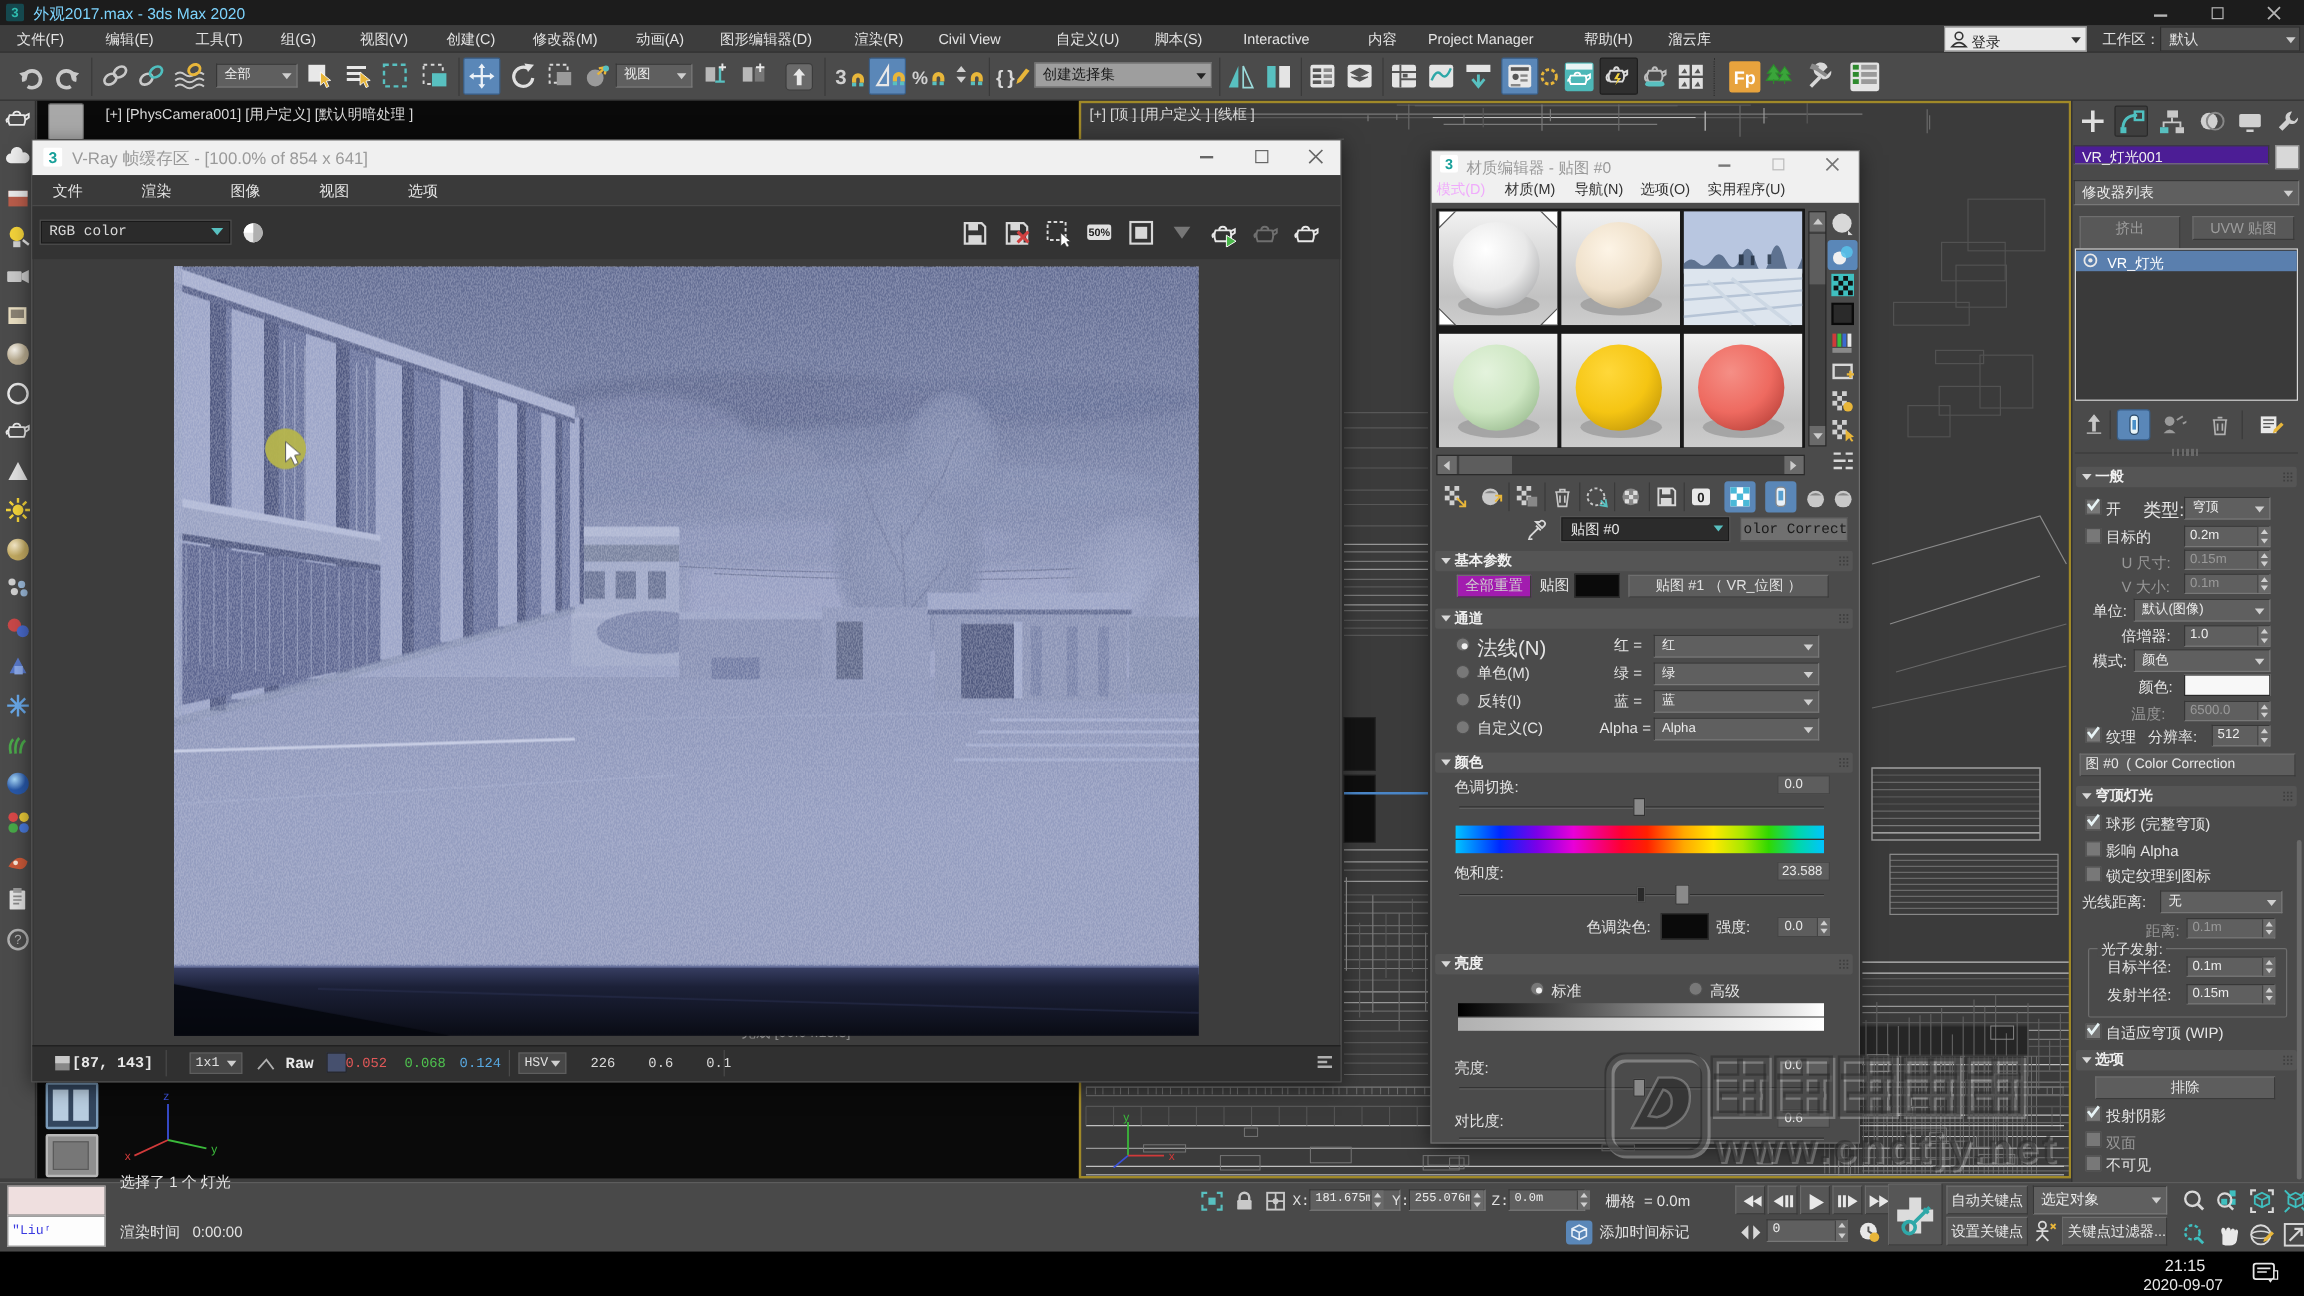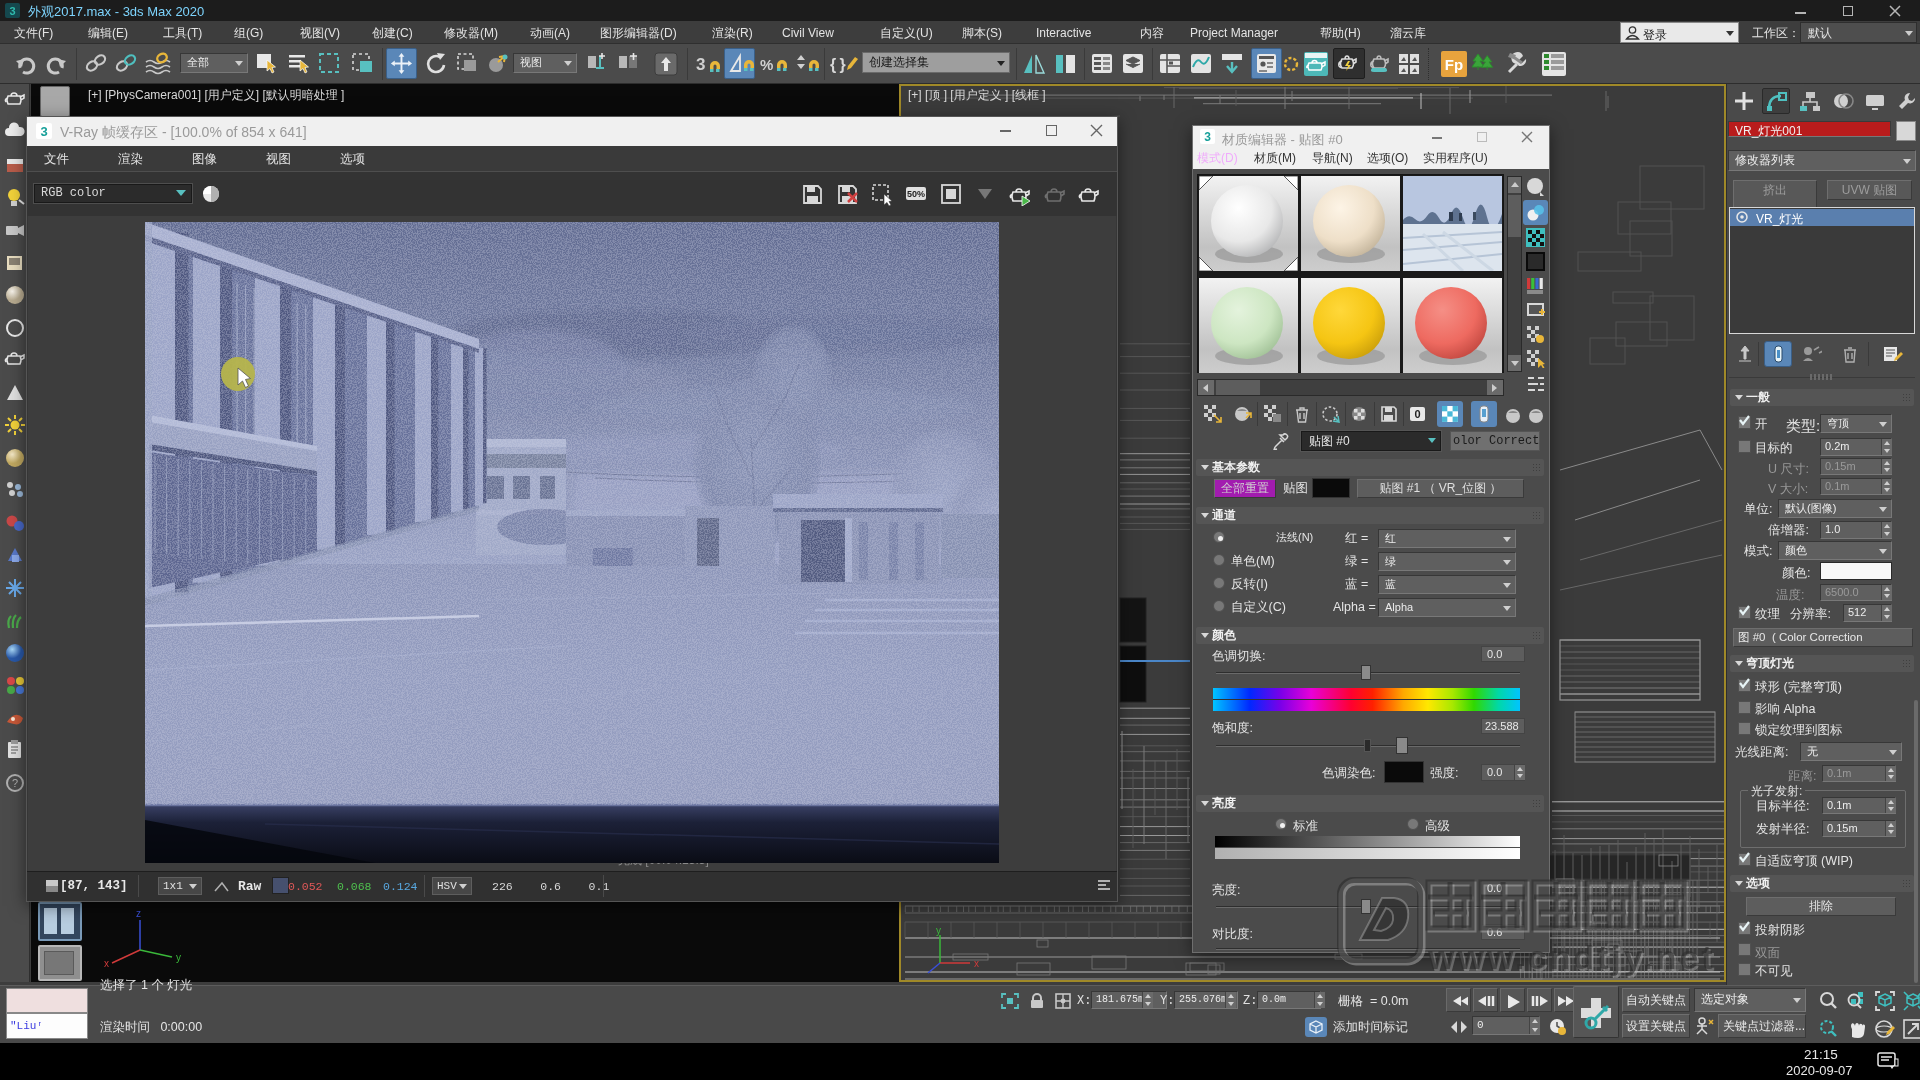--- a/index.html
+++ b/index.html
@@ -1294,21 +1294,21 @@
 <div class="a" style="left:1450px;top:431px;width:90px;height:20px;background:#707070;border:1px solid #555;color:#1a1a1a;font-size:12px;font-family:'Liberation Mono',monospace;line-height:18px;padding-left:2px;overflow:hidden;white-space:nowrap">olor Correctio</div>
 <div class="a rh" style="left:1196px;top:459px;width:348px">基本参数<span class="grip"></span></div>
 <div class="a btn" style="left:1214px;top:479px;width:62px;height:19px;line-height:17px;background:#a21caf;color:#d0d0d0">全部重置</div>
 <div class="a tx" style="left:1283px;top:482px;font-size:12.5px">贴图</div>
 <div class="a" style="left:1312px;top:478px;width:38px;height:20px;background:#0a0a0a;border:1px solid #333"></div>
 <div class="a btn" style="left:1357px;top:479px;width:167px;height:19px;line-height:17px;background:#5d5d5d;color:#e0e0e0">贴图 #1 （ VR_位图 ）</div>
 <div class="a rh" style="left:1196px;top:507px;width:348px">通道<span class="grip"></span></div>
 <div class="a rd" style="left:1213px;top:531px">
     <div class="a" style="left:3.5px;top:3.5px;width:5px;height:5px;border-radius:50%;background:#f0f0f0;position:absolute"></div>
   </div>
-<div class="a tx" style="left:1276px;top:532px;font-size:11px">法线(N)</div>
+<div class="a tx" style="left:1231px;top:532px;font-size:17px">法线(N)</div>
 <div class="a tx" style="left:1345px;top:532px;font-size:12.5px">红 =</div>
 <div class="a cmb" style="left:1378px;top:529px;width:138px;height:19px;line-height:16px">红<span class="car"></span></div>
 <div class="a rd" style="left:1213px;top:554px"></div>
 <div class="a tx" style="left:1231px;top:555px;font-size:12.5px">单色(M)</div>
 <div class="a tx" style="left:1345px;top:555px;font-size:12.5px">绿 =</div>
 <div class="a cmb" style="left:1378px;top:552px;width:138px;height:19px;line-height:16px">绿<span class="car"></span></div>
 <div class="a rd" style="left:1213px;top:577px"></div>
 <div class="a tx" style="left:1231px;top:578px;font-size:12.5px">反转(I)</div>
 <div class="a tx" style="left:1345px;top:578px;font-size:12.5px">蓝 =</div>
 <div class="a cmb" style="left:1378px;top:575px;width:138px;height:19px;line-height:16px">蓝<span class="car"></span></div>
@@ -1370,21 +1370,21 @@
     <circle cx="10" cy="11" r="7" fill="#d0d0d0"></circle>
     <circle cx="15" cy="11" r="7" fill="none" stroke="#888" stroke-width="1.6"></circle>
   </svg>
 <svg class="a" style="left:1863px;top:90px" width="24" height="22">
     <rect x="3" y="5" width="18" height="11" rx="1.5" fill="#d0d0d0"></rect>
     <path d="M9,19 h6" stroke="#d0d0d0" stroke-width="2"></path>
   </svg>
 <svg class="a" style="left:1896px;top:90px" width="22" height="22">
     <path d="M14,3 a5,5 0 0 0 -5,7 l-6,6 3,3 6,-6 a5,5 0 0 0 7,-5 l-3,3 -3,-1 -1,-3 z" fill="#d0d0d0"></path>
   </svg>
-<div class="a" style="left:1728px;top:121px;width:163px;height:16px;background:#b91c1c;border:1px solid #3a3a3a;border-bottom-color:#777;color:#f0f0f0;font-size:12px;line-height:18px;padding-left:6px">VR_灯光001</div>
+<div class="a" style="left:1728px;top:121px;width:163px;height:16px;background:#4c1d95;border:1px solid #3a3a3a;border-bottom-color:#777;color:#f0f0f0;font-size:12px;line-height:18px;padding-left:6px">VR_灯光001</div>
 <div class="a" style="left:1896px;top:121px;width:20px;height:20px;background:#d8d8d8;border:1px solid #888"></div>
 <div class="a cmb" style="left:1728px;top:150px;width:188px;height:21px;font-size:12px;line-height:18px">修改器列表<span class="car"></span></div>
 <div class="a btn" style="left:1733px;top:180px;width:84px;height:31px;line-height:18px;color:#9c9c9c">挤出</div>
 <div class="a btn" style="left:1827px;top:180px;width:85px;height:20px;line-height:18px;color:#9c9c9c">UVW 贴图</div>
 <div class="a" style="left:1729px;top:207px;width:186px;height:127px;background:#3a3a3a;border:1px solid #d8d8d8"></div>
 <div class="a" style="left:1730px;top:209px;width:184px;height:17px;background:#5a7fae"></div>
 <svg class="a" style="left:1735px;top:210px" width="14" height="14">
     <circle cx="7" cy="7" r="5" fill="none" stroke="#e8e8e8" stroke-width="1.5"></circle>
     <circle cx="7" cy="7" r="1.8" fill="#e8e8e8"></circle>
   </svg>

